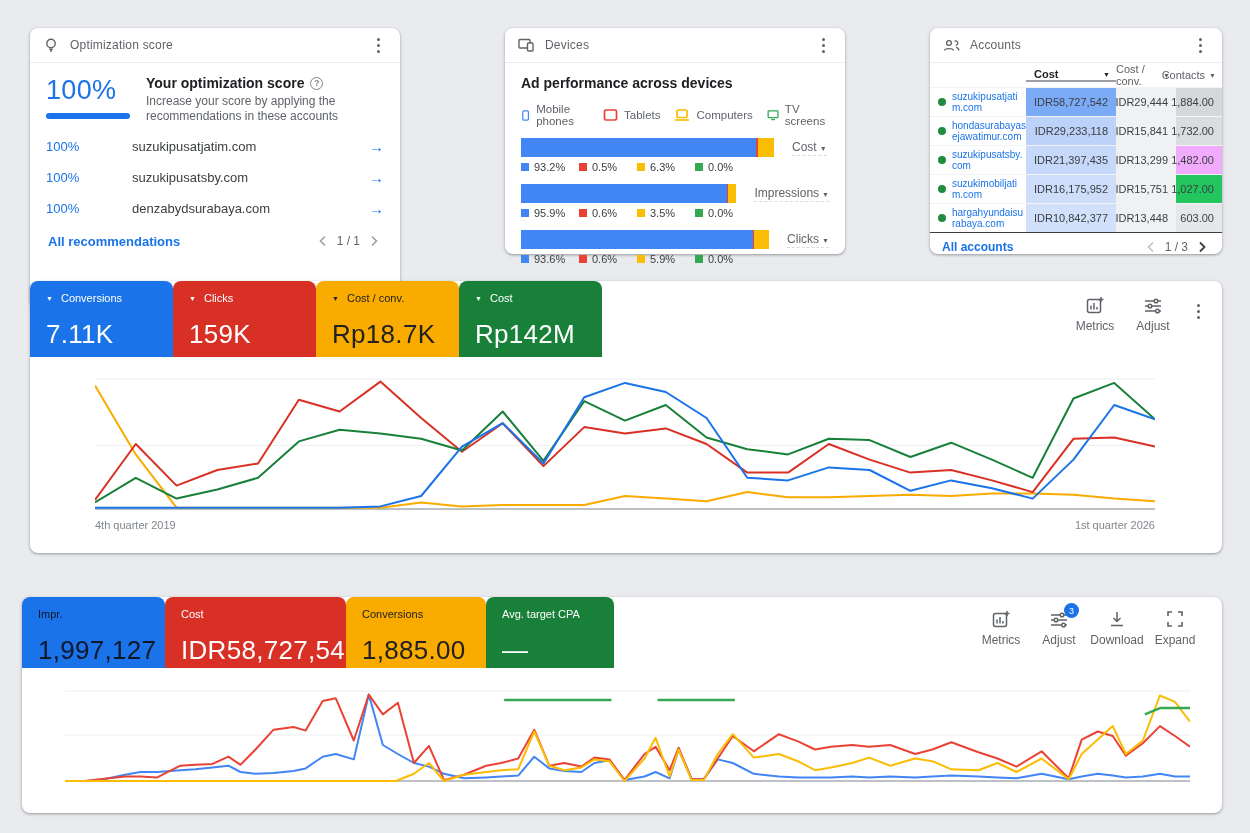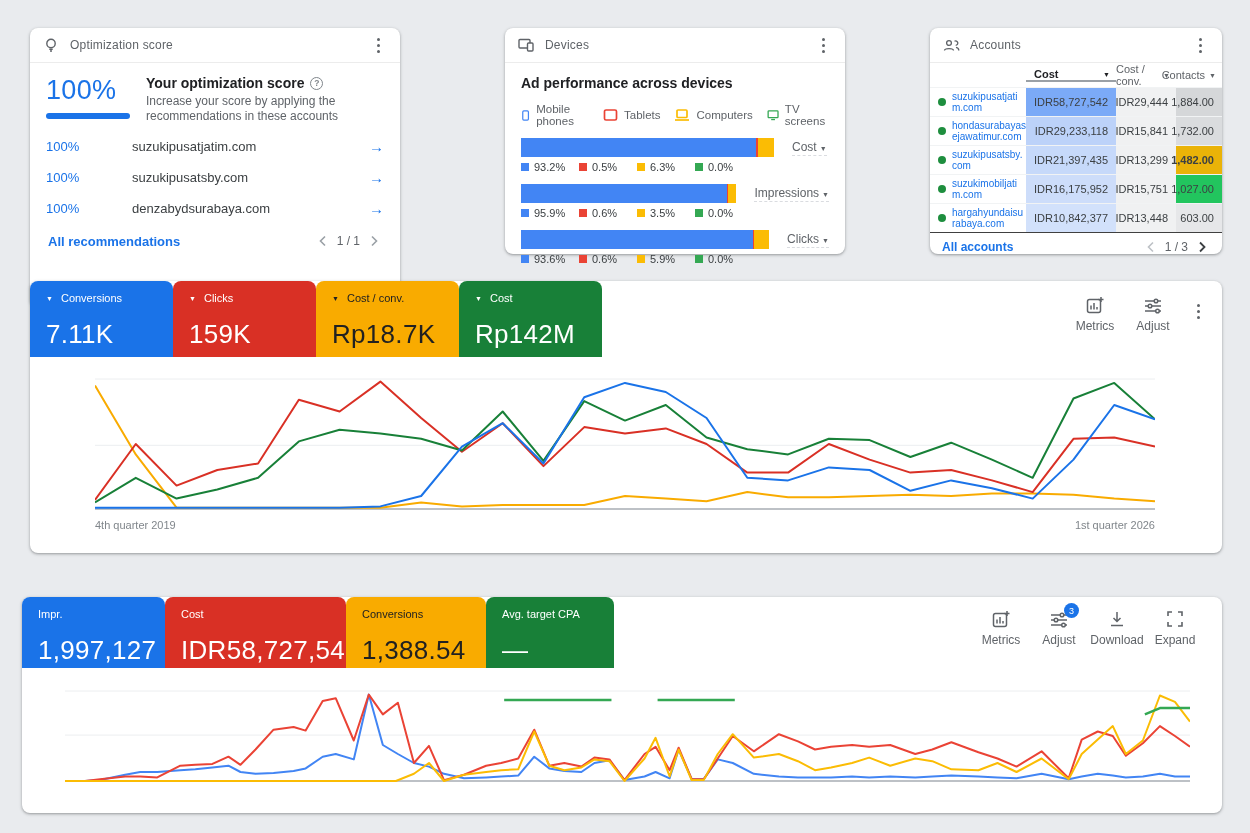--- a/index.html
+++ b/index.html
@@ -349,21 +349,21 @@
         <span class="acc-cell" style="background: rgb(240, 241, 242);">IDR15,841</span>
         <span class="acc-cell" style="background: rgb(218, 220, 222);">1,732.00</span>
       </div>
       <div class="acc-row">
         <span class="acc-domain">
             <i class="dot"></i>
             <span>suzukipusatsby.com</span>
           </span>
         <span class="acc-cell" style="background: rgb(198, 217, 250);">IDR21,397,435</span>
         <span class="acc-cell" style="background: rgb(240, 241, 242);">IDR13,299</span>
-        <span class="acc-cell" style="background: #eab308; font-weight: bold;">1,482.00</span>
+        <span class="acc-cell" style="background: #f0abfc;">1,482.00</span>
       </div>
       <div class="acc-row">
         <span class="acc-domain">
             <i class="dot"></i>
             <span>suzukimobiljatim.com</span>
           </span>
         <span class="acc-cell" style="background: rgb(205, 221, 250);">IDR16,175,952</span>
         <span class="acc-cell" style="background: rgb(240, 241, 242);">IDR15,751</span>
         <span class="acc-cell" style="background: #22c55e;">1,027.00</span>
       </div>
@@ -458,37 +458,37 @@
         </svg>
     </div>
     <div class="xlabels">
       <span>4th quarter 2019</span>
       <span>1st quarter 2026</span>
     </div>
   </div>
 
   <div class="card" id="card-detail">
     <div class="tabs-row">
-      <div class="mtab" style="background: rgb(26, 115, 232); color: #ffffff;">
+      <div class="mtab" style="background: rgb(26, 115, 232); color: #0f172a;">
         <div class="tlabel">
             <span>Impr.</span>
           </div>
         <div class="tvalue">1,997,127</div>
       </div>
       <div class="mtab" style="background: rgb(217, 48, 37); color: rgb(255, 255, 255);">
         <div class="tlabel">
             <span>Cost</span>
           </div>
         <div class="tvalue">IDR58,727,542</div>
       </div>
       <div class="mtab" style="background: rgb(249, 171, 0); color: rgb(33, 33, 33);">
         <div class="tlabel">
             <span>Conversions</span>
           </div>
-        <div class="tvalue">1,388.54</div>
+        <div class="tvalue">1,885.00</div>
       </div>
       <div class="mtab" style="background: rgb(24, 128, 56); color: rgb(255, 255, 255);">
         <div class="tlabel">
             <span>Avg. target CPA</span>
           </div>
         <div class="tvalue">—</div>
       </div>
     </div>
     <div class="toolbar">
       <div class="tool">

